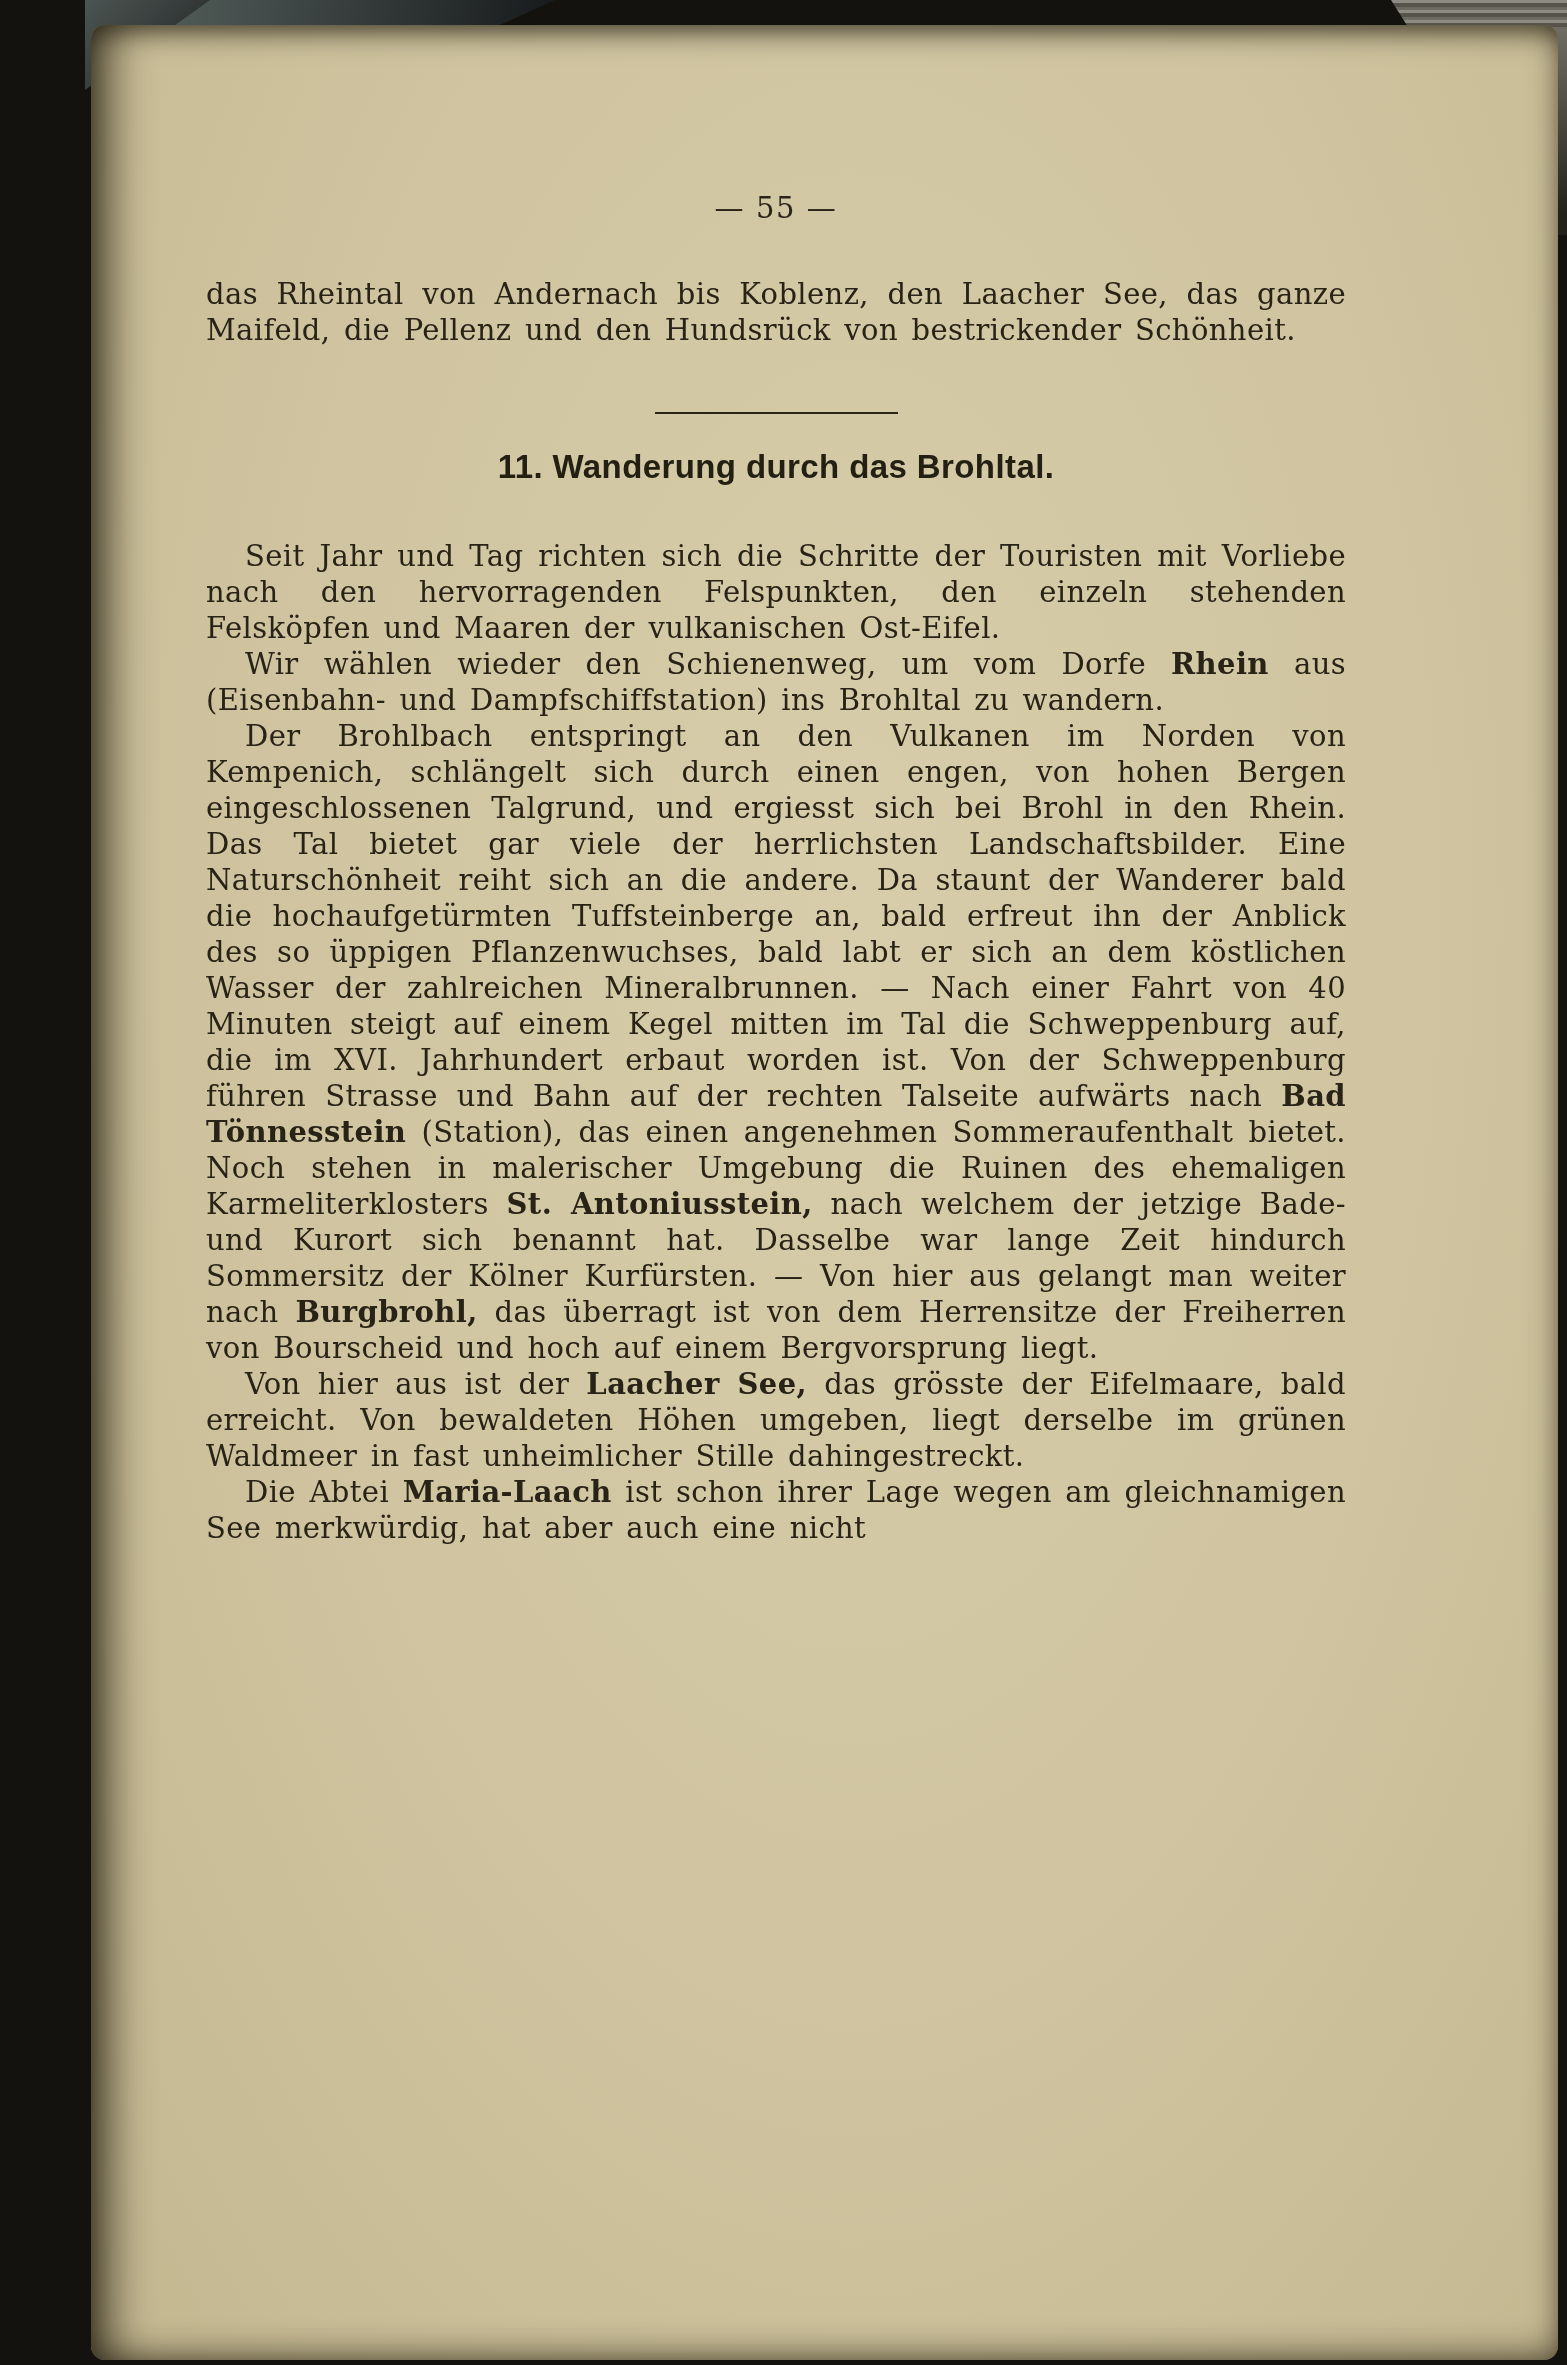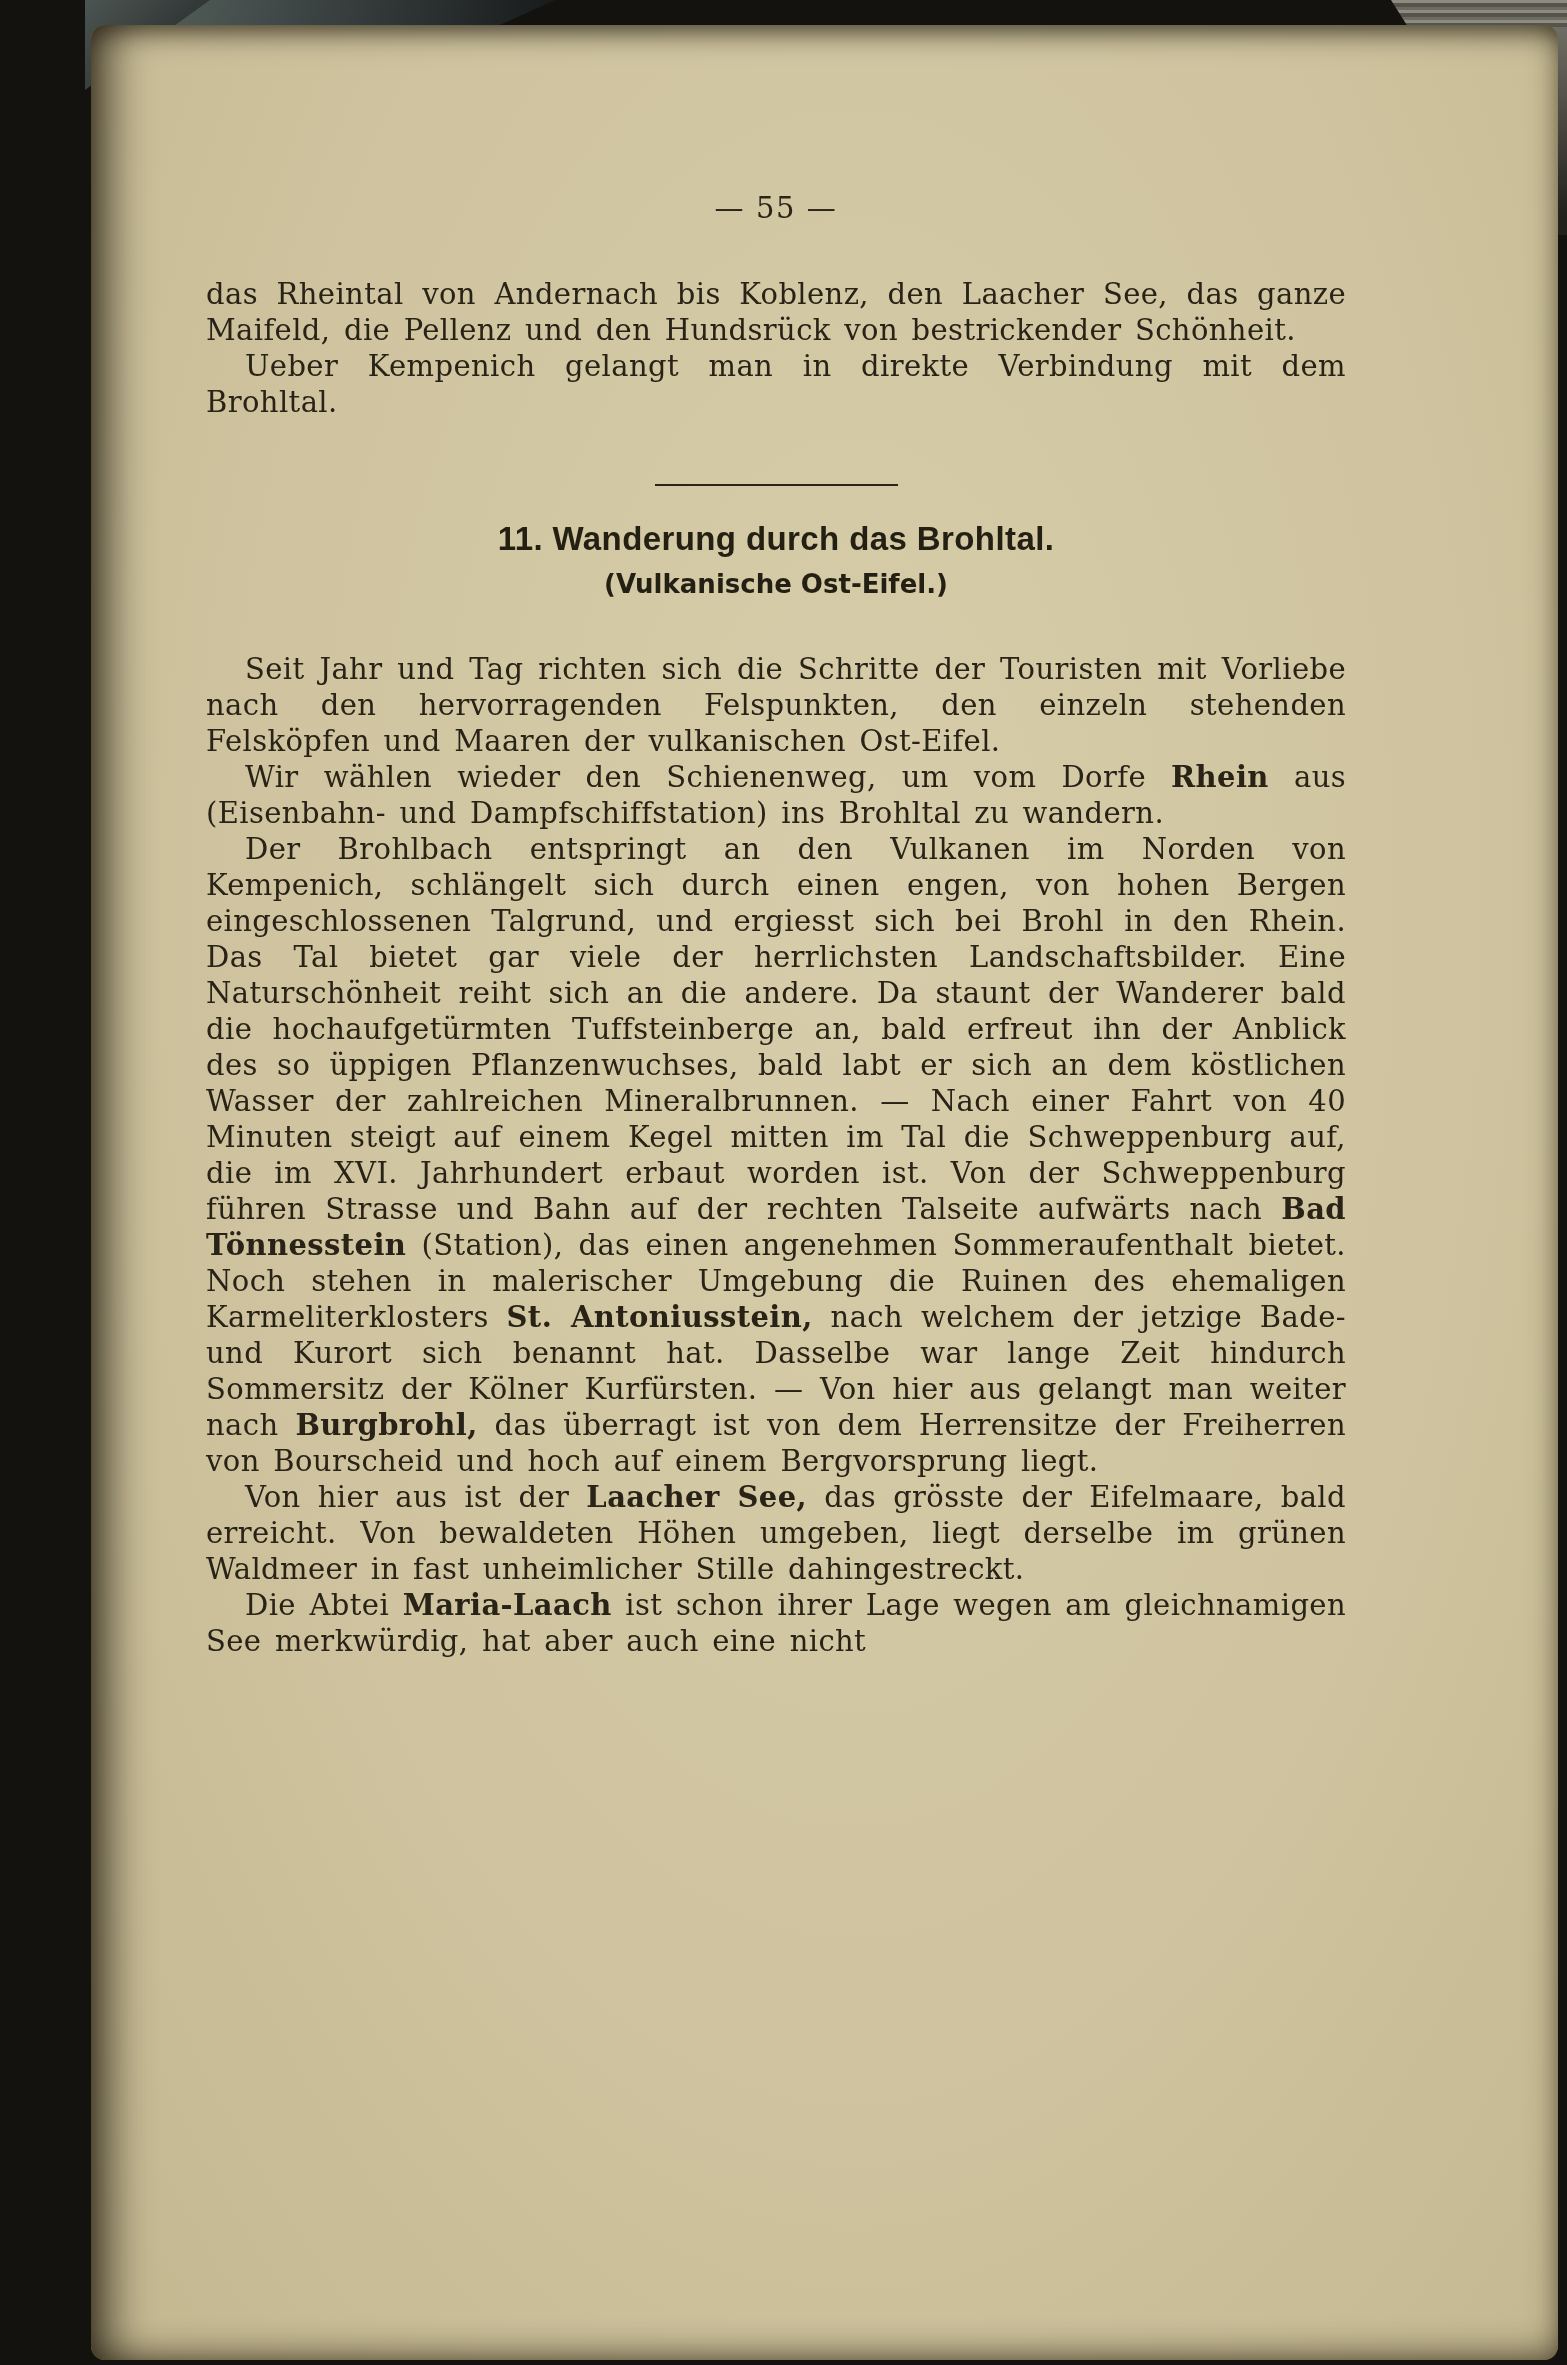--- a/index.html
+++ b/index.html
@@ -112,28 +112,26 @@
 <div class="pages-topright"></div>
 <div class="pages-rightedge"></div>
 
 <div class="paper">
   <div class="content">
 
     <div class="page-number">— 55 —</div>
 
     <div class="intro">
         <p class="para"><span>das Rheintal von Andernach bis Koblenz, den Laacher See, das ganze Maifeld, die Pellenz und den Hundsrück von bestrickender Schönheit.</span></p>
-        <p class="para indent"><span>Ueber Kempenich gelangt man in direkte Verbindung mit dem Brohltal.</span></p>
       </div>
 
     <hr class="divider">
 
     <h1 class="title">11. Wanderung durch das Brohltal.</h1>
 
-    <h2 class="subtitle">(Vulkanische Ost-Eifel.)</h2>
 
     <div class="body-text">
         <p class="para indent"><span>Seit Jahr und Tag richten sich die Schritte der Touristen mit Vorliebe nach den hervorragenden Felspunkten, den einzeln stehenden Felsköpfen und Maaren der vulkanischen Ost-Eifel.</span></p>
         <p class="para indent"><span>Wir wählen wieder den Schienenweg, um vom Dorfe </span><span class="b">Rhein</span><span> aus (Eisenbahn- und Dampfschiffstation) ins Brohltal zu wandern.</span></p>
         <p class="para indent"><span>Der Brohlbach entspringt an den Vulkanen im Norden von Kempenich, schlängelt sich durch einen engen, von hohen Bergen eingeschlossenen Talgrund, und ergiesst sich bei Brohl in den Rhein. Das Tal bietet gar viele der herrlichsten Landschaftsbilder. Eine Naturschönheit reiht sich an die andere. Da staunt der Wanderer bald die hochaufgetürmten Tuffsteinberge an, bald erfreut ihn der Anblick des so üppigen Pflanzenwuchses, bald labt er sich an dem köstlichen Wasser der zahlreichen Mineralbrunnen. — Nach einer Fahrt von 40 Minuten steigt auf einem Kegel mitten im Tal die Schweppenburg auf, die im XVI. Jahrhundert erbaut worden ist. Von der Schweppenburg führen Strasse und Bahn auf der rechten Talseite aufwärts nach </span><span class="b">Bad Tönnesstein</span><span> (Station), das einen angenehmen Sommeraufenthalt bietet. Noch stehen in malerischer Umgebung die Ruinen des ehemaligen Karmeliterklosters </span><span class="b">St. Antoniusstein,</span><span> nach welchem der jetzige Bade- und Kurort sich benannt hat. Dasselbe war lange Zeit hindurch Sommersitz der Kölner Kurfürsten. — Von hier aus gelangt man weiter nach </span><span class="b">Burgbrohl,</span><span> das überragt ist von dem Herrensitze der Freiherren von Bourscheid und hoch auf einem Bergvorsprung liegt.</span></p>
         <p class="para indent"><span>Von hier aus ist der </span><span class="b">Laacher See,</span><span> das grösste der Eifelmaare, bald erreicht. Von bewaldeten Höhen umgeben, liegt derselbe im grünen Waldmeer in fast unheimlicher Stille dahingestreckt.</span></p>
         <p class="para indent"><span>Die Abtei </span><span class="b">Maria-Laach</span><span> ist schon ihrer Lage wegen am gleichnamigen See merkwürdig, hat aber auch eine nicht</span></p>
       </div>
 
   </div>

